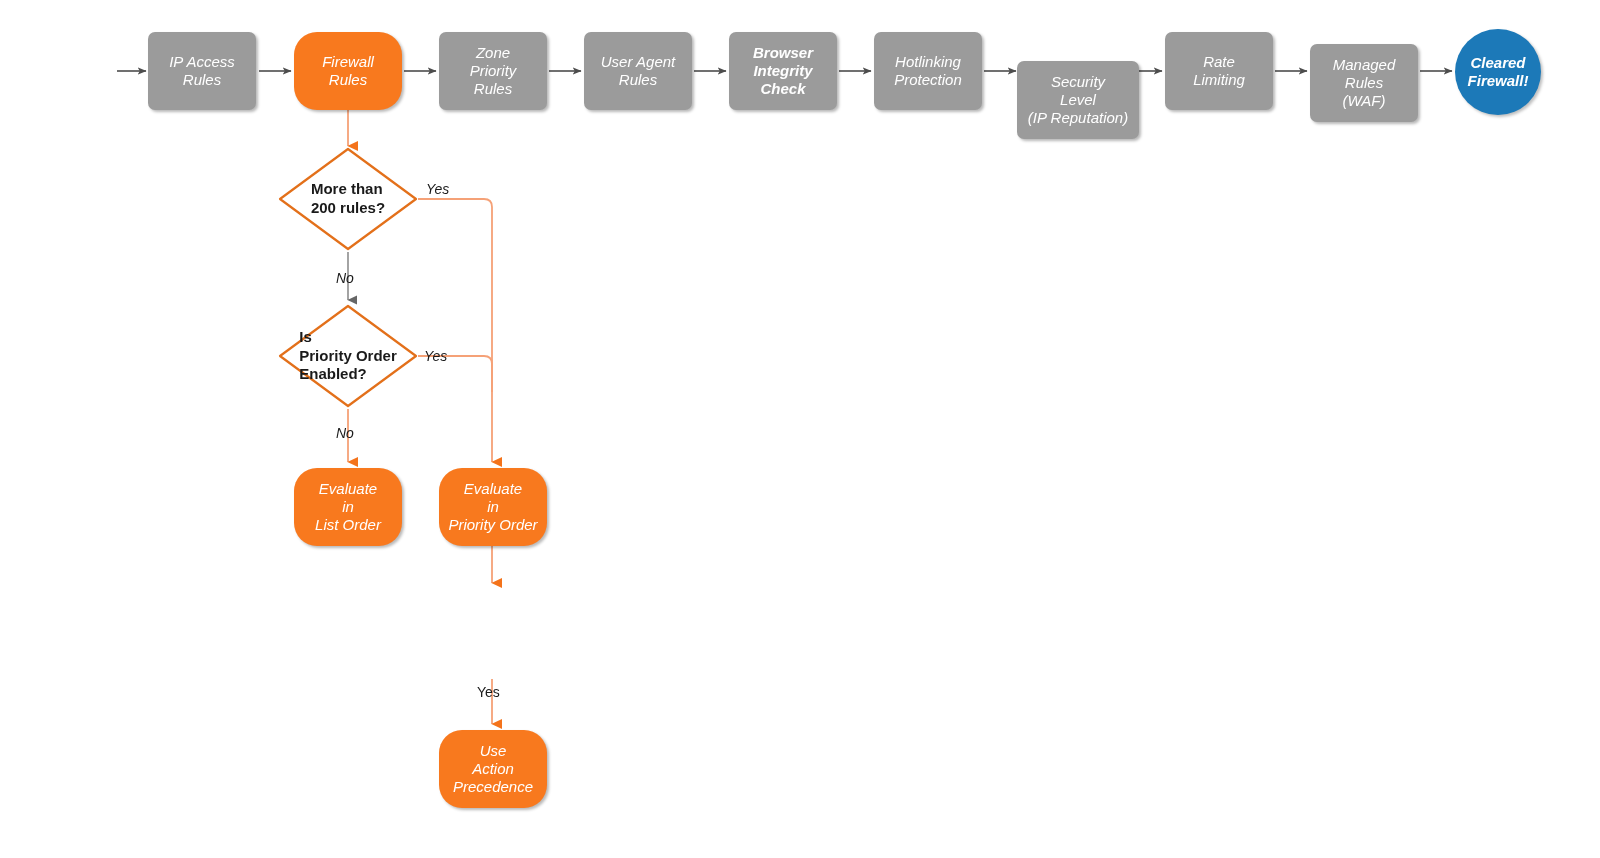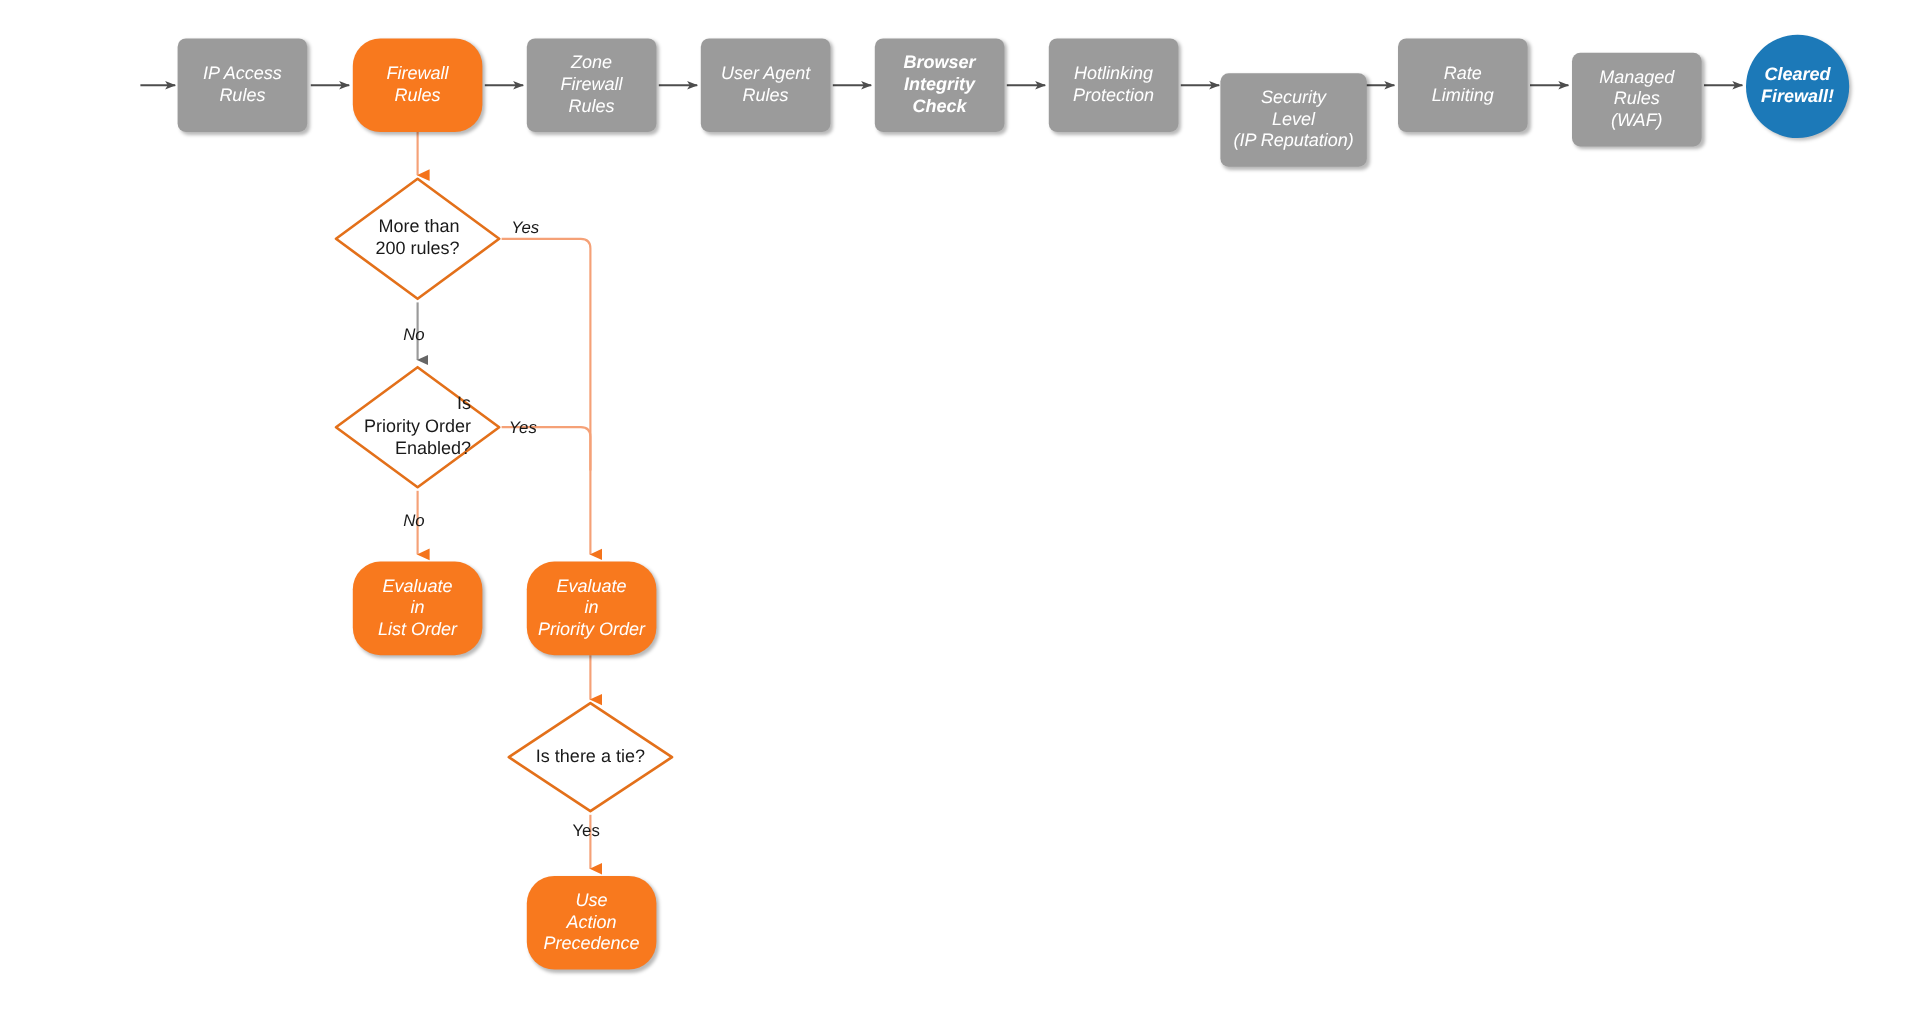--- a/index.html
+++ b/index.html
@@ -78,25 +78,26 @@
   }
   .decision-label {
     position: absolute;
     left: 0;
     top: 0;
     width: 100%;
     height: 100%;
     display: flex;
     align-items: center;
     justify-content: center;
-    text-align: right;
+    text-align: left;
     font-size: 15px;
     color: #1a1a1a;
     line-height: 1.25;
     white-space: pre-line;
+    font-weight: bold;
   }
 
   .edge-label {
     position: absolute;
     font-size: 14px;
     font-style: italic;
     color: #1a1a1a;
     white-space: nowrap;
   }
   .edge-label.upright { font-style: normal; }
@@ -153,21 +154,21 @@
 Rules</span>
   </div>
 
   <div class="node proc orange" style="left:294px; top:32px;">
     <span style="white-space:pre-line;">Firewall
 Rules</span>
   </div>
 
   <div class="node proc gray" style="left:439px; top:32px;">
     <span style="white-space:pre-line;">Zone
-Firewall
+Priority
 Rules</span>
   </div>
 
   <div class="node proc gray" style="left:584px; top:32px;">
     <span style="white-space:pre-line;">User Agent
 Rules</span>
   </div>
 
   <div class="node proc gray" style="left:729px; top:32px;font-weight:bold;">
     <span style="white-space:pre-line;">Browser
@@ -212,26 +213,20 @@
 
   <div class="decision-wrap" style="left:277px; top:303px; width:142px; height:106px;">
     <svg width="142" height="106" viewBox="0 0 142 106">
       <path d="M71,3 L139,53 L71,103 L3,53 Z" fill="#ffffff" stroke="#e3701a" stroke-width="2.2" stroke-linejoin="round"></path>
     </svg>
     <div class="decision-label">Is
 Priority Order
 Enabled?</div>
   </div>
 
-  <div class="decision-wrap" style="left:421px; top:583px; width:142px; height:96px;">
-    <svg width="142" height="96" viewBox="0 0 142 96">
-      <path d="M71,3 L139,48 L71,93 L3,48 Z" fill="#ffffff" stroke="#e3701a" stroke-width="2.2" stroke-linejoin="round"></path>
-    </svg>
-    <div class="decision-label">Is there a tie?</div>
-  </div>
 
   <div class="node proc orange" style="left:294px; top:468px; height:78px;">
     <span style="white-space:pre-line;">Evaluate
 in
 List Order</span>
   </div>
 
   <div class="node proc orange" style="left:439px; top:468px; height:78px;">
     <span style="white-space:pre-line;">Evaluate
 in

